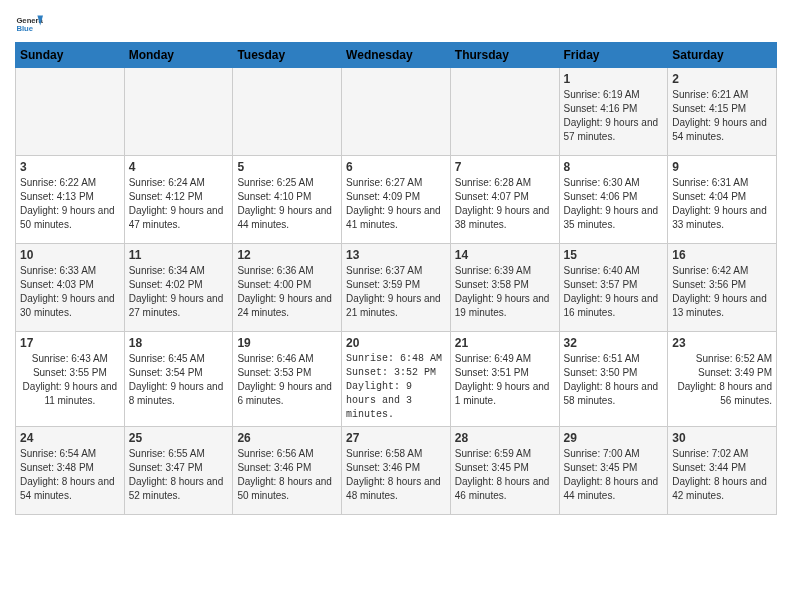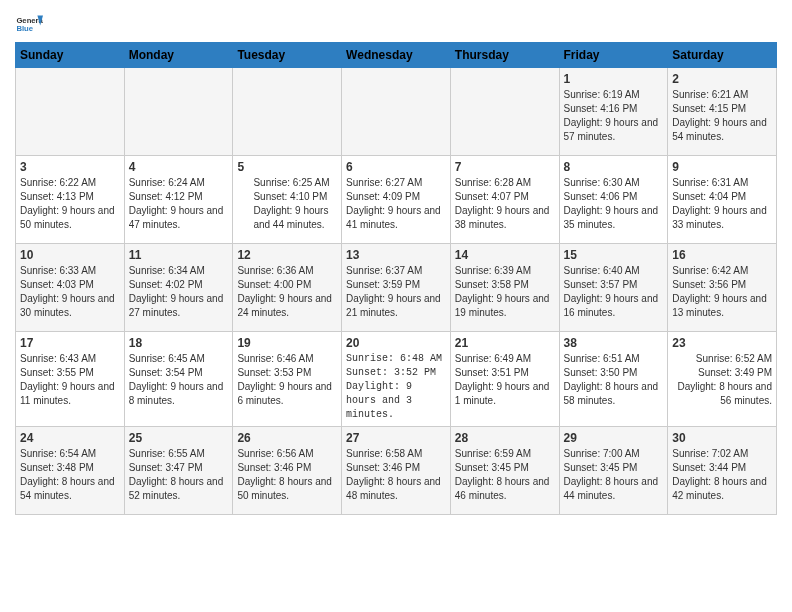--- a/index.html
+++ b/index.html
@@ -137,21 +137,21 @@
 Daylight: 9 hours and 50 minutes.</div>
         </td>
         <td>
           <span class="day-num">4</span>
           <div class="day-info" style="white-space: pre-line;">Sunrise: 6:24 AM
 Sunset: 4:12 PM
 Daylight: 9 hours and 47 minutes.</div>
         </td>
         <td>
           <span class="day-num">5</span>
-          <div class="day-info" style="white-space: pre-line; margin-left: 16px;">Sunrise: 6:25 AM
+          <div class="day-info" style="white-space: pre-line;">Sunrise: 6:25 AM
 Sunset: 4:10 PM
 Daylight: 9 hours and 44 minutes.</div>
         </td>
         <td>
           <span class="day-num">6</span>
           <div class="day-info" style="white-space: pre-line;">Sunrise: 6:27 AM
 Sunset: 4:09 PM
 Daylight: 9 hours and 41 minutes.</div>
         </td>
         <td>
@@ -213,21 +213,21 @@
         <td>
           <span class="day-num">16</span>
           <div class="day-info" style="white-space: pre-line;">Sunrise: 6:42 AM
 Sunset: 3:56 PM
 Daylight: 9 hours and 13 minutes.</div>
         </td>
       </tr>
       <tr>
         <td>
           <span class="day-num">17</span>
-          <div class="day-info" style="white-space: pre-line;">Sunrise: 6:43 AM
+          <div class="day-info" style="white-space: pre-line; text-align: center;">Sunrise: 6:43 AM
 Sunset: 3:55 PM
 Daylight: 9 hours and 11 minutes.</div>
         </td>
         <td>
           <span class="day-num">18</span>
           <div class="day-info" style="white-space: pre-line;">Sunrise: 6:45 AM
 Sunset: 3:54 PM
 Daylight: 9 hours and 8 minutes.</div>
         </td>
         <td>
@@ -242,21 +242,21 @@
 Sunset: 3:52 PM
 Daylight: 9 hours and 3 minutes.</div>
         </td>
         <td>
           <span class="day-num">21</span>
           <div class="day-info" style="white-space: pre-line;">Sunrise: 6:49 AM
 Sunset: 3:51 PM
 Daylight: 9 hours and 1 minute.</div>
         </td>
         <td>
-          <span class="day-num">38</span>
+          <span class="day-num">32</span>
           <div class="day-info" style="white-space: pre-line;">Sunrise: 6:51 AM
 Sunset: 3:50 PM
 Daylight: 8 hours and 58 minutes.</div>
         </td>
         <td>
           <span class="day-num">23</span>
           <div class="day-info" style="white-space: pre-line; text-align: right;">Sunrise: 6:52 AM
 Sunset: 3:49 PM
 Daylight: 8 hours and 56 minutes.</div>
         </td>

